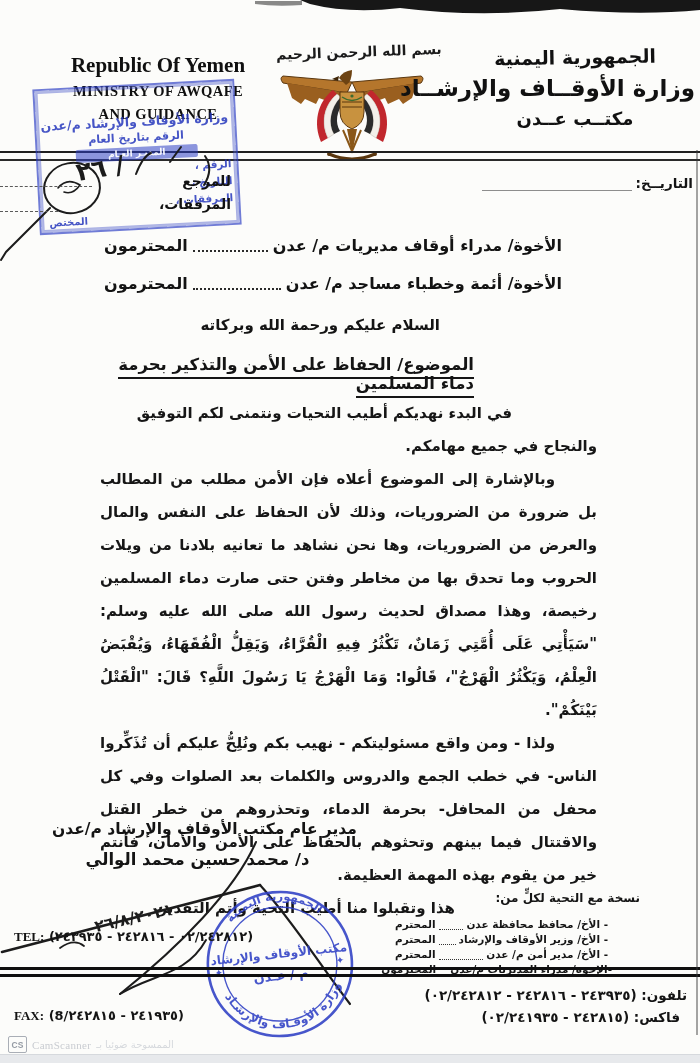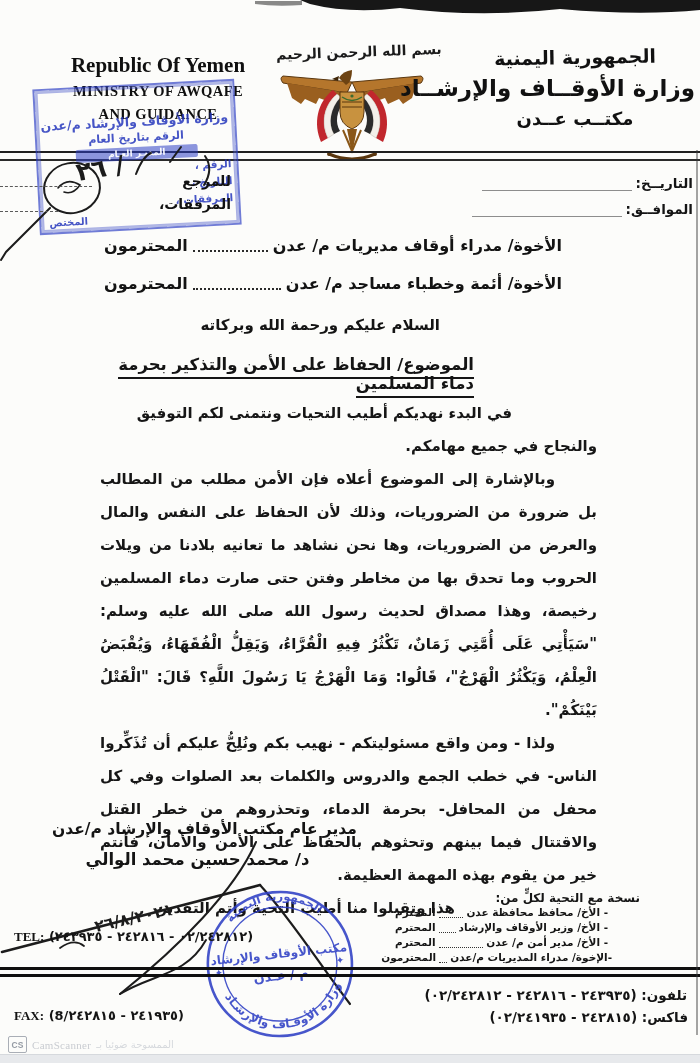--- a/index.html
+++ b/index.html
@@ -73,31 +73,31 @@
   .closing{margin-top:9px;padding-right:142px;text-align:right;}
 
   
   .sig-title{left:52px;top:820px;width:305px;text-align:center;direction:rtl;font-size:15.5px;font-weight:bold;}
   .sig-name{left:70px;top:850px;width:255px;text-align:center;direction:rtl;font-size:16.5px;font-weight:bold;}
   .sigsvg{left:0;top:828px;}
   .round-stamp{left:204px;top:884px;transform:rotate(-6deg);}
 
   
   .cc{right:60px;top:891px;width:245px;direction:rtl;color:#151515;}
-  .cc-h{font-size:12px;font-weight:bold;white-space:nowrap;text-align:right;margin-bottom:0;}
+  .cc-h{font-size:12px;font-weight:bold;white-space:nowrap;text-align:right;margin-bottom:12px;}
   .cc-item{display:flex;align-items:flex-end;font-size:10.5px;font-weight:bold;line-height:15px;padding-right:28px;}
   .cc-b{width:12px;text-align:center;}
   .cc-item .name,.cc-item .hon{white-space:nowrap;}
   .cc-item .leader{flex:1;border-bottom:1.6px dotted #333;margin:0 3px 2px;min-width:8px;}
 
   
   .frule1{left:0;top:967px;width:700px;height:3px;background:#0f0f0f;}
   .frule2{left:0;top:974px;width:700px;height:3px;background:#0f0f0f;}
   .ftr-ar{direction:rtl;font-size:13.5px;font-weight:bold;white-space:nowrap;}
-  .tel-ar{right:13px;top:987px;} .fax-ar{right:12px;top:1009px;}
+  .tel-ar{right:13px;top:987px;} .fax-ar{right:20px;top:1009px;}
   .ftr-en{font-weight:bold;font-size:13px;white-space:nowrap;}
   .ftr-en .l{font-family:"Liberation Serif",serif;}
   .tel-en{left:14px;top:929px;} .fax-en{left:14px;top:1008px;}
 
   
   .cam{left:8px;top:1036px;display:flex;align-items:center;gap:5px;}
   .cs-badge{width:17px;height:15px;border:1.2px solid #a9aeb6;color:#959ba4;font-size:8.5px;font-weight:bold;
             display:flex;align-items:center;justify-content:center;border-radius:2px;
             font-family:"Liberation Sans",sans-serif;}
   .cam-name{color:#c9ccd1;font-size:11px;font-family:Liberation Serif, serif;letter-spacing:.3px;}
@@ -155,24 +155,20 @@
     <div class="o">مكتــب عــدن</div>
   </div>
 
   <div class="abs rule1"></div>
   <div class="abs rule2"></div>
 
   <div class="abs date-row" style="top:175px;">
     <span class="lbl">التاريــخ:</span>
     <span class="ln"></span>
   </div>
-  <div class="abs date-row" style="top:201px;">
-    <span class="lbl">الموافــق:</span>
-    <span class="ln"></span>
-  </div>
 
   <div class="abs ref-stamp">
     <div class="rs-title">وزارة الأوقاف والإرشاد م/عدن</div>
     <div class="rs-sub">الرقم بتاريخ العام</div>
     <div class="rs-band">المديـر العـام</div>
     <div class="rs-fields">
       <div>الرقم ،</div>
       <div>التاريخ ،</div>
       <div>المرفقات ،</div>
     </div>

